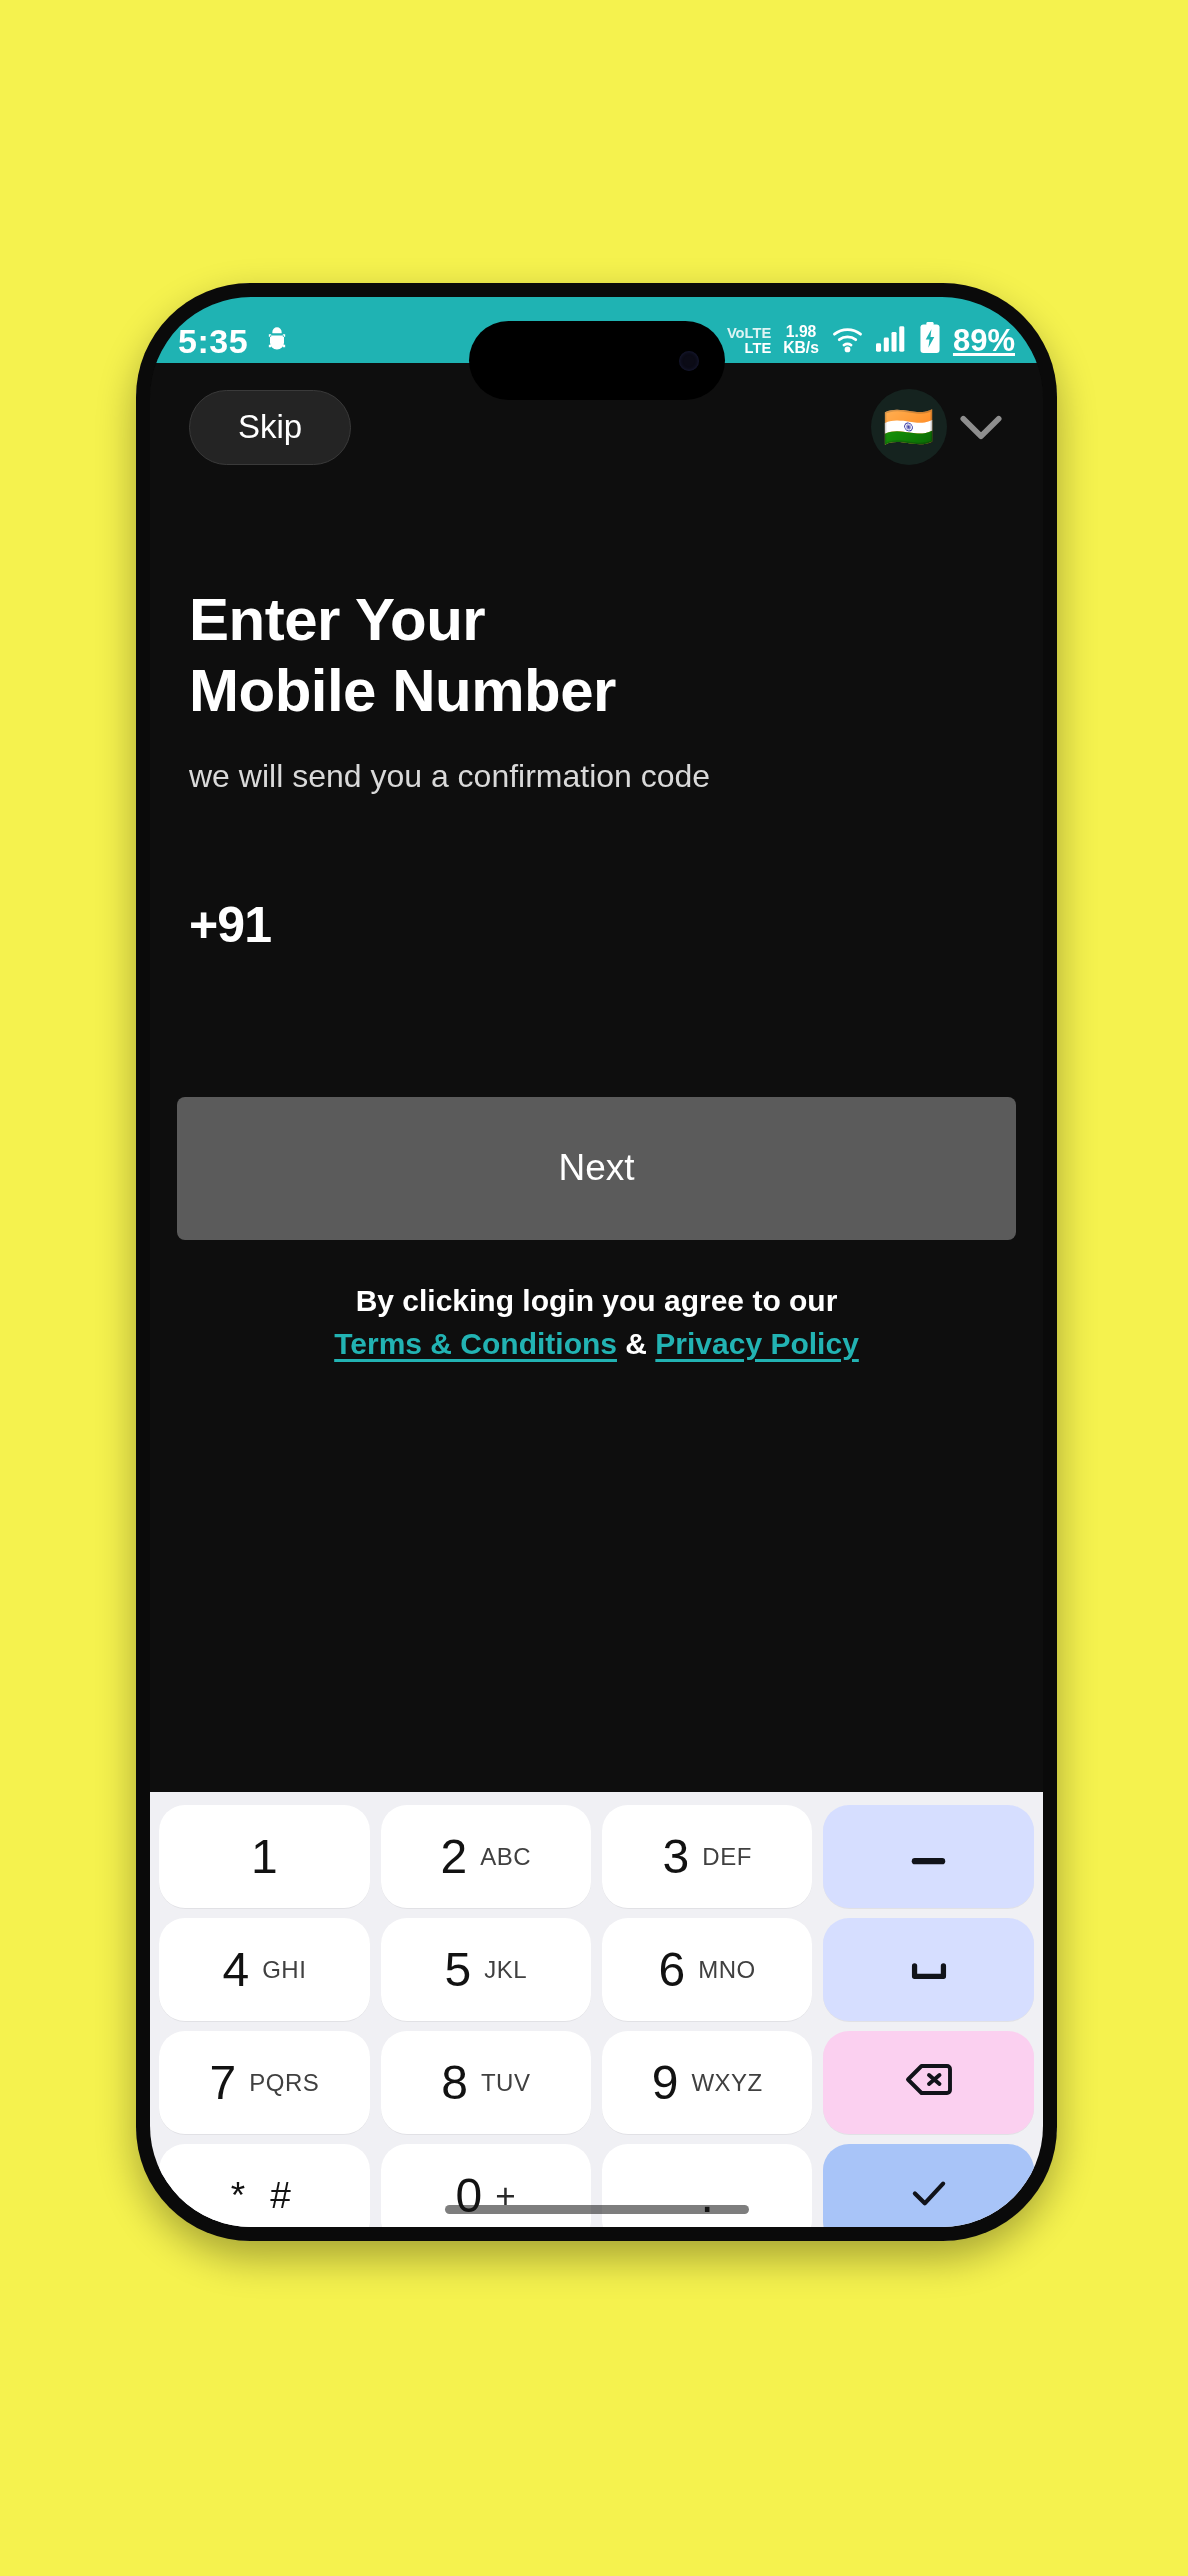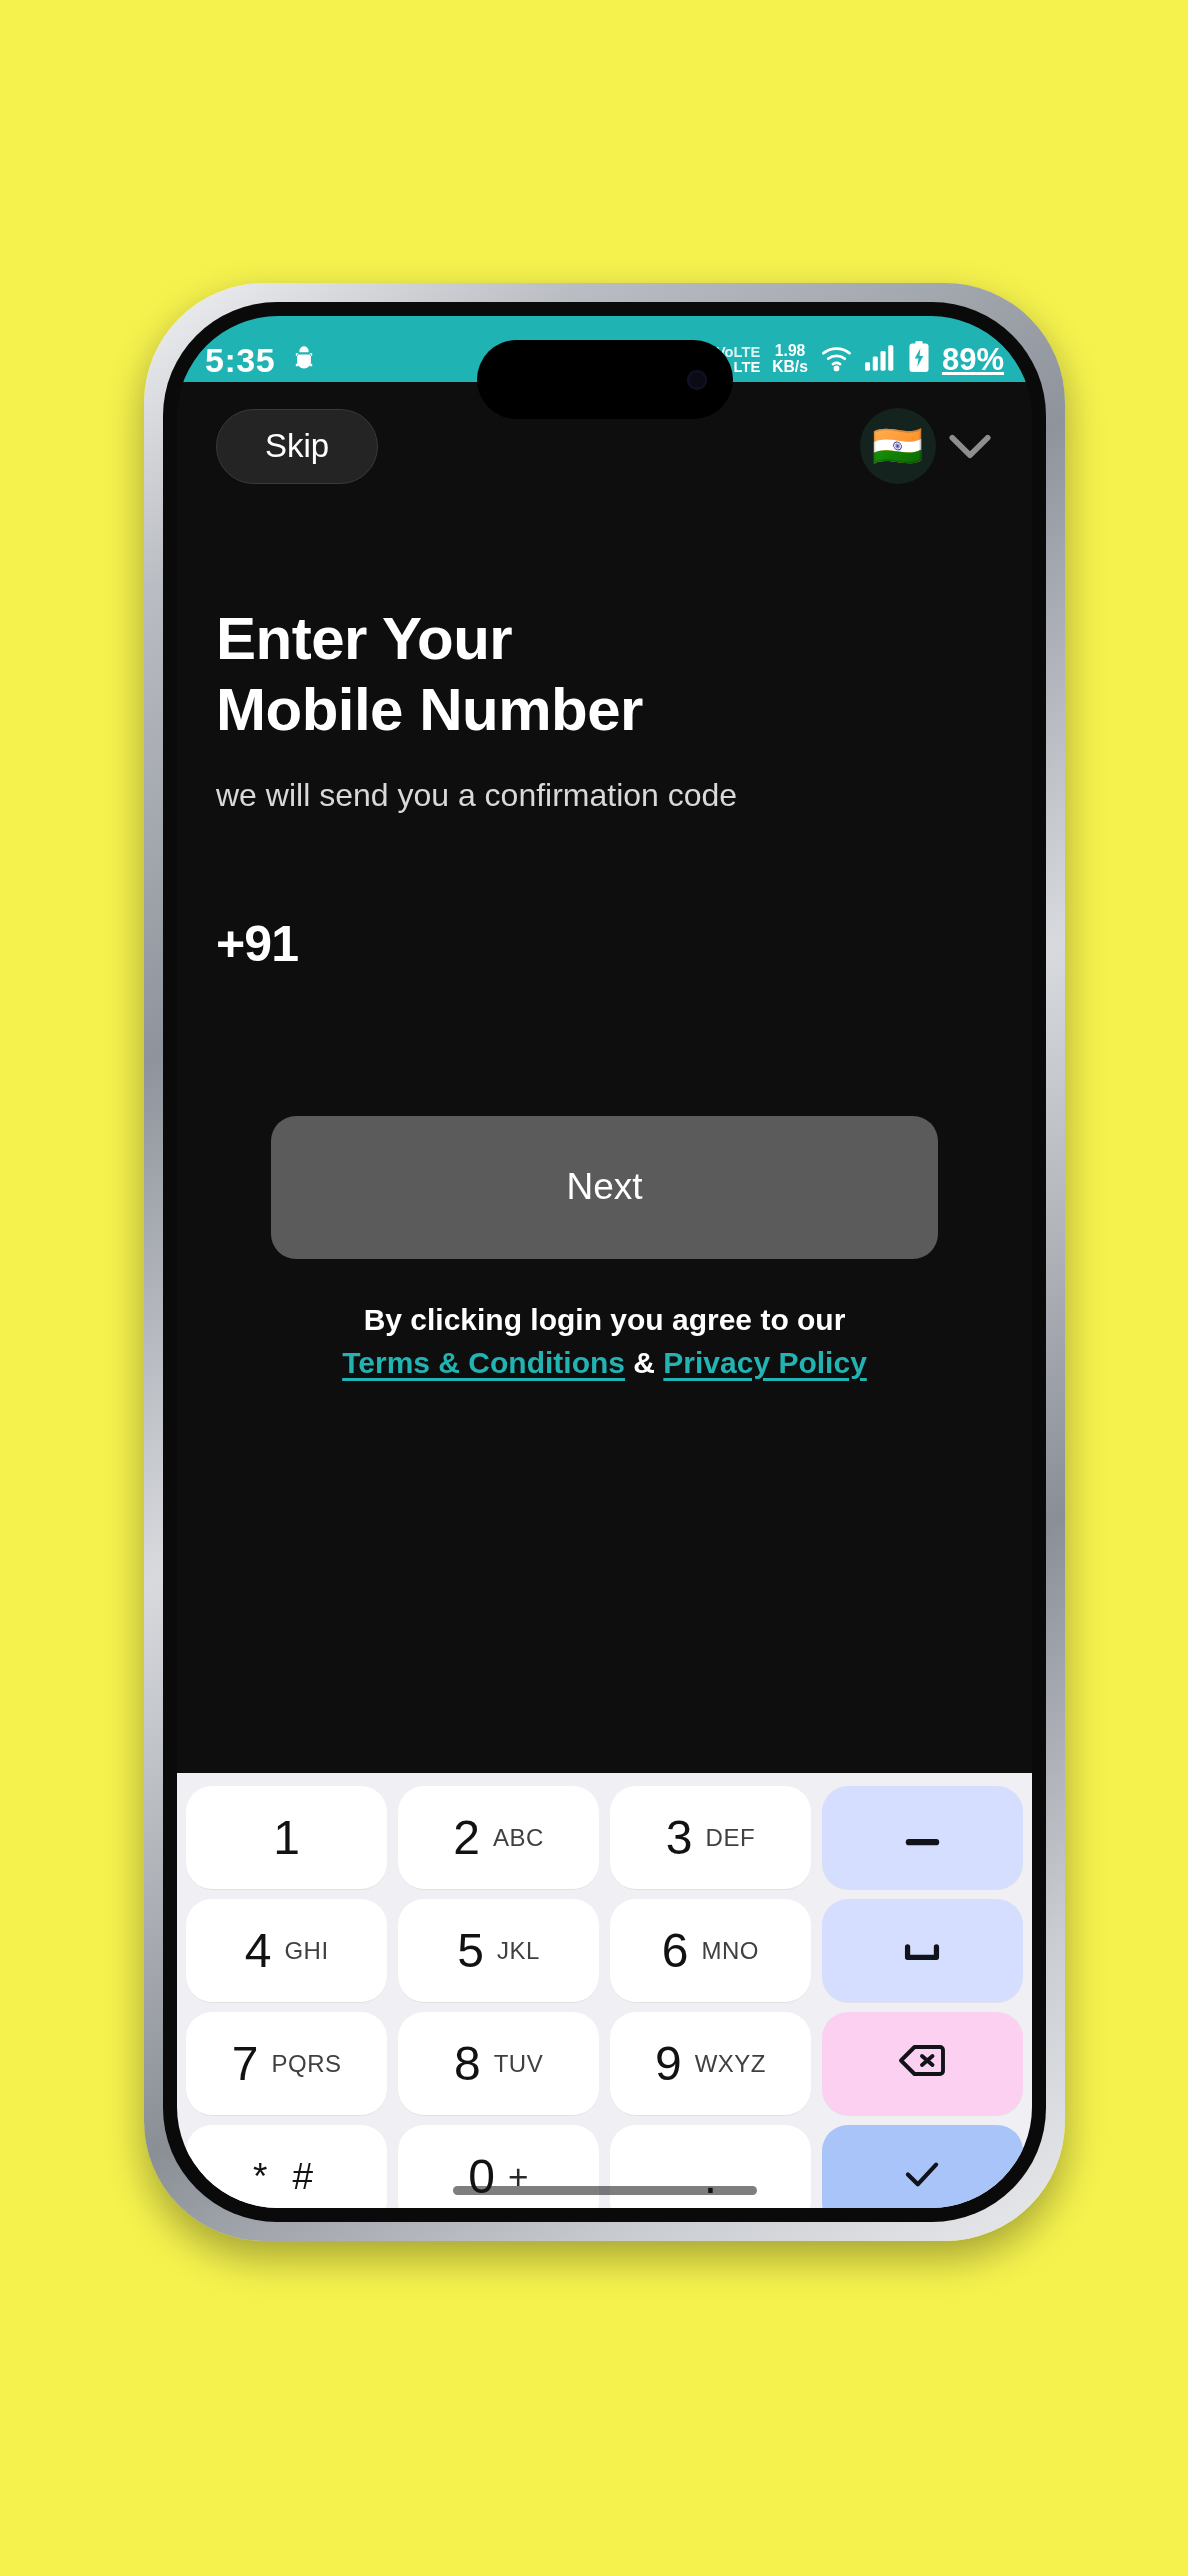--- a/index.html
+++ b/index.html
@@ -18,23 +18,22 @@
 
   
   #phone-device {
     position: absolute;
     left: 136px;
     top: 283px;
     width: 921px;
     height: 1958px;
     border-radius: 120px;
     background: linear-gradient(145deg,#f2f2f4 0%, #b9bcc2 12%, #8f949c 30%, #d8dade 50%, #8a8f96 72%, #c9ccd1 88%, #e9eaec 100%);
-    padding: 19px;
+    padding: 0;
     box-shadow: 0 16.6px 39px rgba(0,0,0,0.32);
-    margin-left: 8px;
   }
   #phone-bezel {
     width: 100%;
     height: 100%;
     border-radius: 114px;
     background: #0a0a0a;
     padding: 14px;
   }
   #phone-screen {
     position: relative;
@@ -190,28 +189,28 @@
     color: #6d6d6d;
     font-size: 50px;
     font-weight: 400;
     letter-spacing: 0.9px;
     cursor: text;
   }
 
   #next-button {
     display: block;
     margin: 143px auto 0 auto;
-    width: 667px;
+    width: 839px;
     height: 143px;
     background: #5b5b5b;
     color: #ffffff;
     font-size: 37px;
     font-weight: 500;
     border: none;
-    border-radius: 25px;
+    border-radius: 8px;
     cursor: pointer;
     font-family: "Liberation Sans", sans-serif;
   }
 
   #terms-block {
     text-align: center;
     padding: 39px 37px 0 37px;
     color: #ffffff;
     font-size: 30px;
     font-weight: 700;

